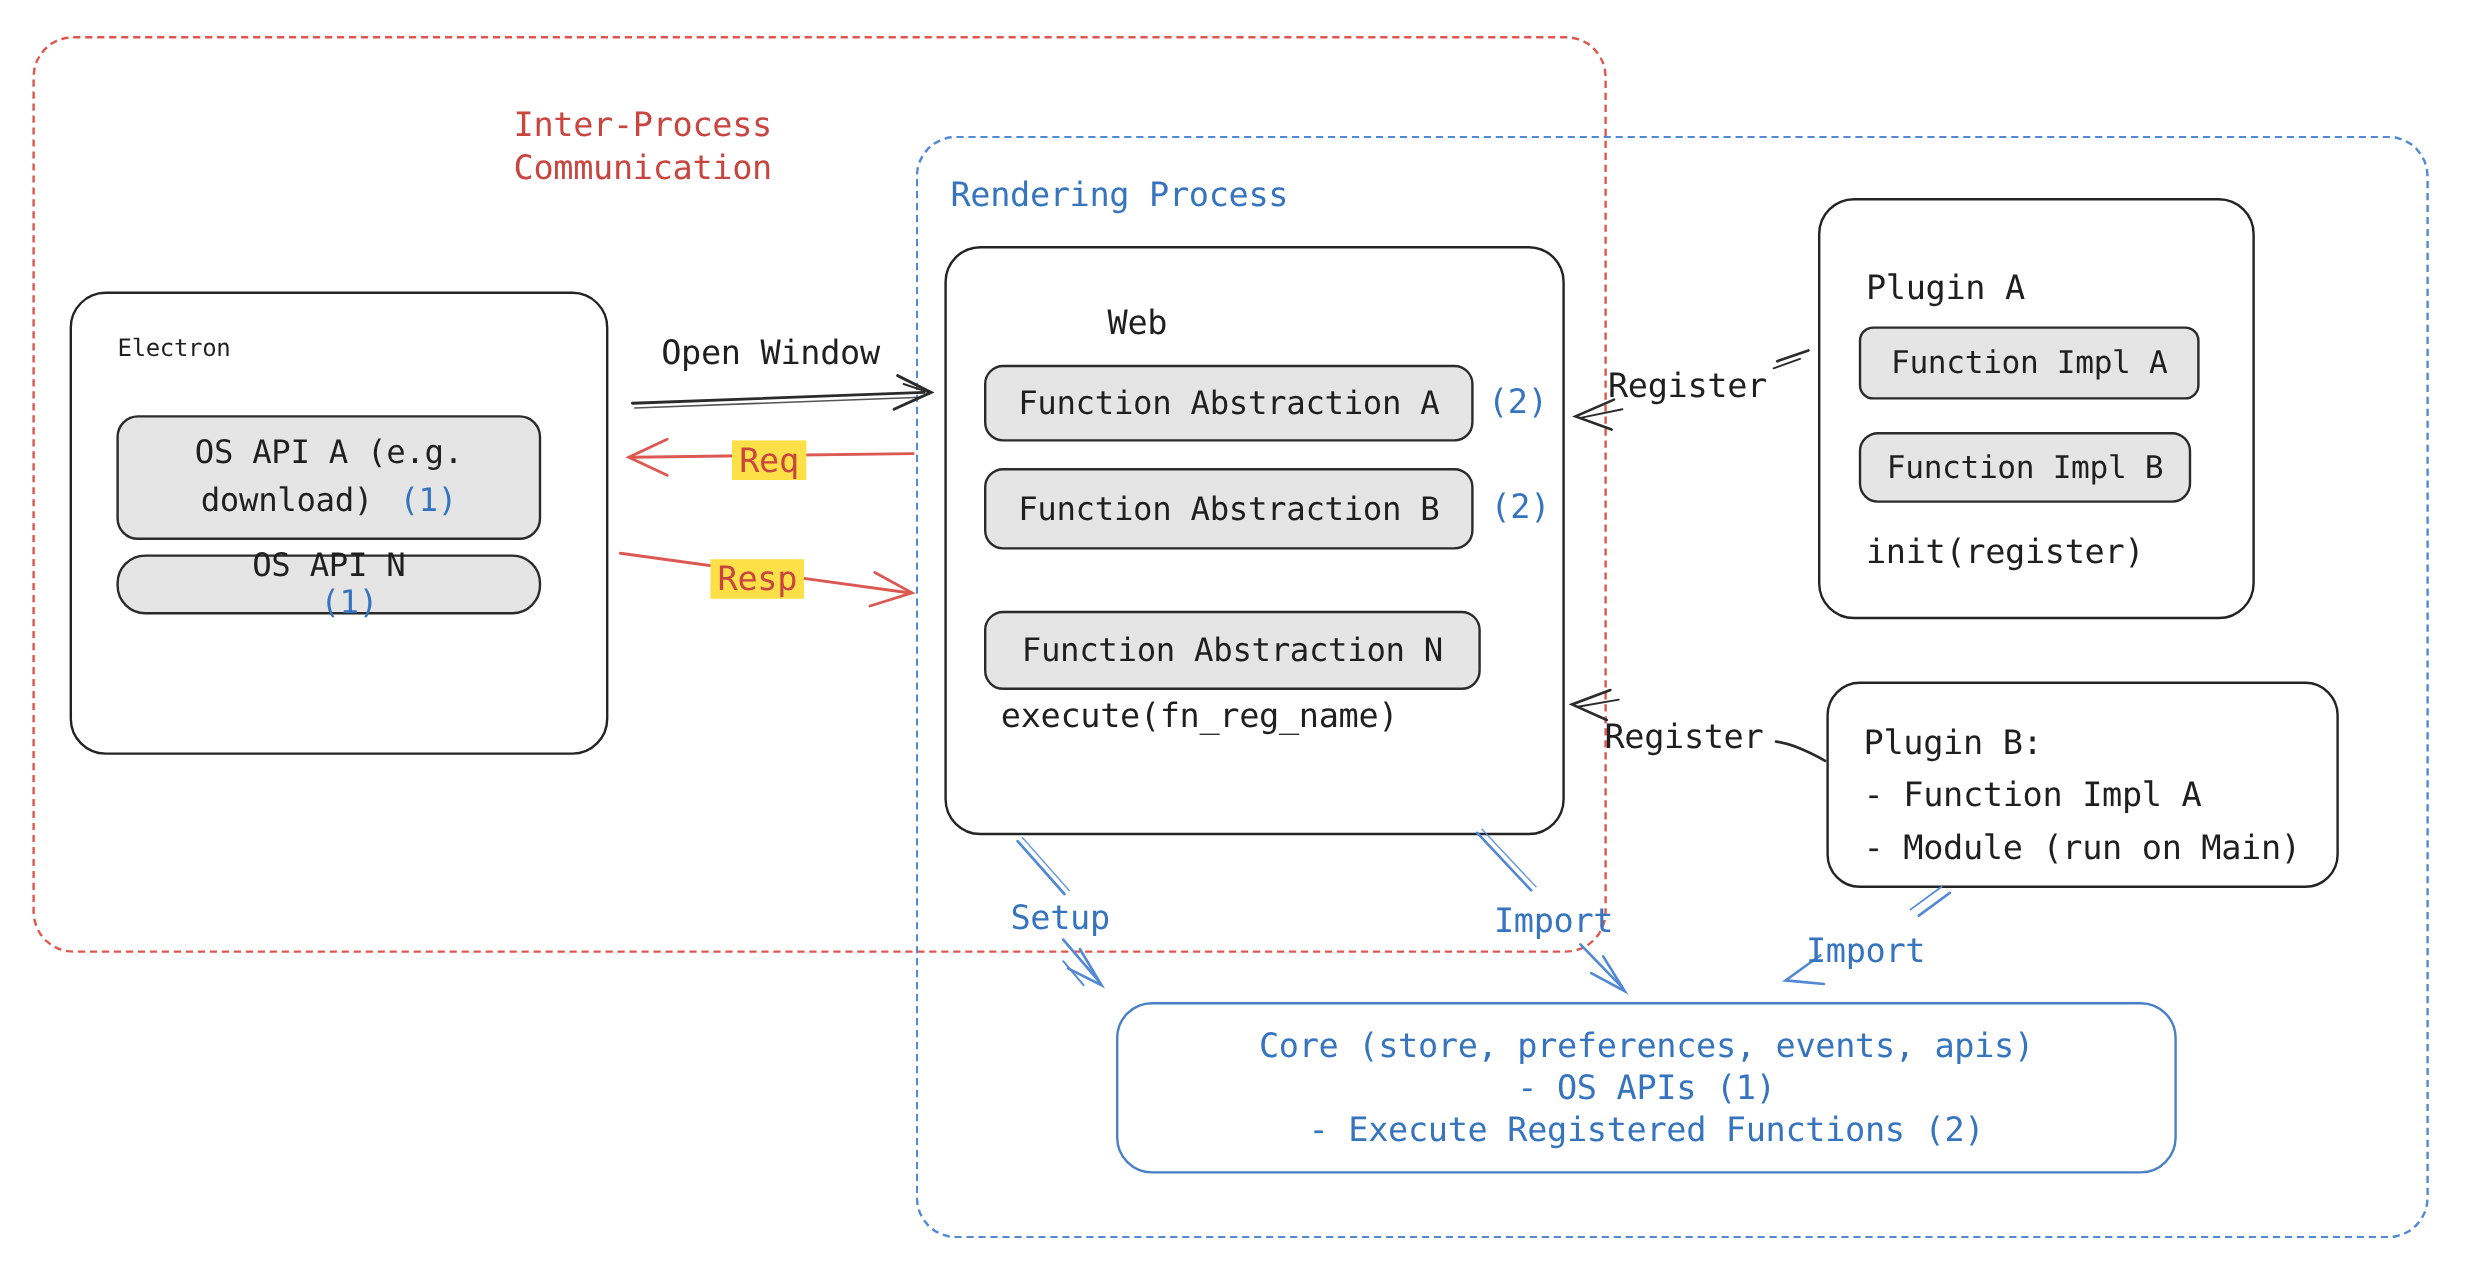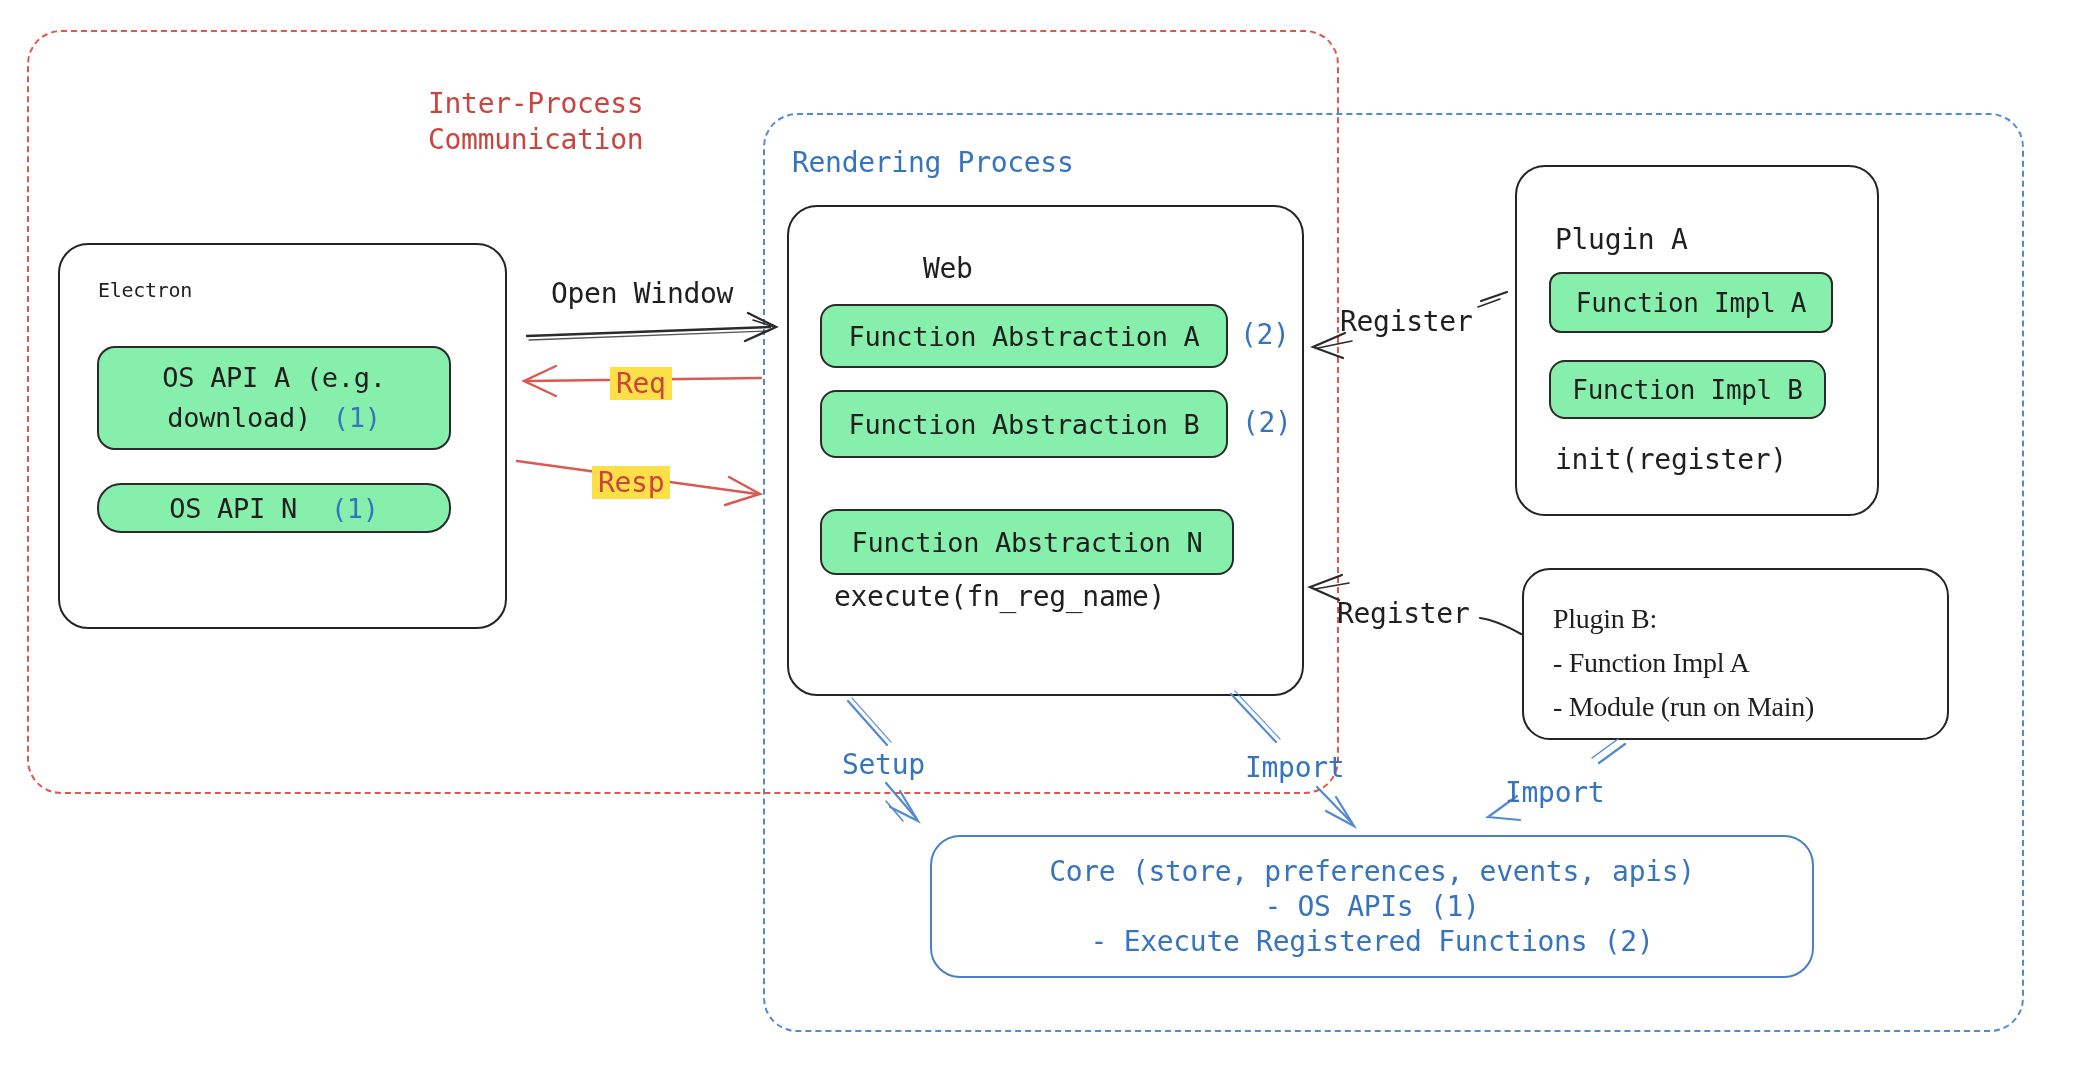--- a/index.html
+++ b/index.html
@@ -8,21 +8,21 @@
     font-family:"DejaVu Sans Mono","Liberation Mono",monospace;color:#1f1f1f;
     letter-spacing:-0.3px;
   }
   .abs{position:absolute;}
   
   .frame{position:absolute;border-radius:34px;background:transparent;}
   .frame-red{border:2px dashed #e0564f;}
   .frame-blue{border:2px dashed #5289d4;}
   
   .node{position:absolute;background:#ffffff;border:2.2px solid #242424;border-radius:30px;}
-  .pill{position:absolute;background:#86efac;border:2px solid #2b2b2b;display:flex;align-items:center;justify-content:center;font-size:27px;white-space:nowrap;}
+  .pill{position:absolute;background:#e5e5e5;border:2px solid #2b2b2b;display:flex;align-items:center;justify-content:center;font-size:27px;white-space:nowrap;}
   .lbl{position:absolute;font-size:28px;line-height:33px;white-space:nowrap;}
   .lbl-red{color:#c94540;}
   .lbl-blue{color:#3674c0;}
   .lbl-bg{background:#fde047;padding:0 6px;}
   .blue-badge{color:#3674c0;}
   .core-box{
     position:absolute;background:#ffffff;border:2px solid #4a80c8;border-radius:30px;
     display:flex;flex-direction:column;align-items:center;justify-content:center;
     color:#3674c0;font-size:28px;line-height:35px;text-align:center;white-space:nowrap;
   }
@@ -46,21 +46,21 @@
   <div class="abs grp-lbl lbl-blue" style="left:792px;top:146px;font-size:28px;">Rendering Process</div>
 
   <div class="node" style="left:58px;top:243px;width:445px;height:382px;">
     <div class="abs" style="left:38px;top:33px;font-size:20px;">Electron</div>
     <div class="pill two-line" style="left:37px;top:101px;width:350px;height:100px;border-radius:18px;">
       <div>OS API A (e.g.</div>
       <div>
         <span>download)</span><span class="blue-badge" style="margin-left:22px;">(1)</span>
       </div>
     </div>
-    <div class="pill" style="left:37px;top:238px;width:350px;height:46px;border-radius:24px;">
+    <div class="pill" style="left:37px;top:217px;width:350px;height:46px;border-radius:24px;flex-direction:column;">
       <span>OS API N</span>
         <span class="blue-badge" style="margin-left:34px;">(1)</span>
     </div>
   </div>
 
   <div class="node" style="left:787px;top:205px;width:513px;height:487px;">
     <div class="abs" style="left:134px;top:45px;font-size:28px;">Web</div>
     <div class="pill" style="left:31px;top:97px;width:404px;height:60px;border-radius:16px;">Function Abstraction A</div>
     <div class="abs blue-badge" style="left:451px;top:111px;font-size:28px;">(2)</div>
     <div class="pill" style="left:31px;top:183px;width:404px;height:64px;border-radius:16px;">Function Abstraction B</div>
@@ -69,21 +69,21 @@
     <div class="abs" style="left:45px;top:373px;font-size:28px;">execute(fn_reg_name)</div>
   </div>
 
   <div class="node" style="left:1515px;top:165px;width:360px;height:347px;">
     <div class="abs" style="left:38px;top:56px;font-size:28px;">Plugin A</div>
     <div class="pill" style="left:32px;top:105px;width:280px;height:57px;border-radius:12px;font-size:26px;">Function Impl A</div>
     <div class="pill" style="left:32px;top:193px;width:273px;height:55px;border-radius:16px;font-size:26px;">Function Impl B</div>
     <div class="abs" style="left:38px;top:276px;font-size:28px;">init(register)</div>
   </div>
 
-  <div class="node" style="left:1522px;top:568px;width:423px;height:168px;border-radius:28px;font-family:Liberation Serif, serif;">
+  <div class="node" style="left:1522px;top:568px;width:423px;height:168px;border-radius:28px;">
     <div class="abs" style="left:29px;top:27px;font-size:28px;line-height:44px;white-space:nowrap;">
       <div>Plugin B:</div>
       <div>- Function Impl A</div>
       <div>- Module (run on Main)</div>
     </div>
   </div>
 
   <div class="core-box" style="left:930px;top:835px;width:880px;height:139px;">
     <div>Core (store, preferences, events, apis)</div>
     <div>- OS APIs (1)</div>

